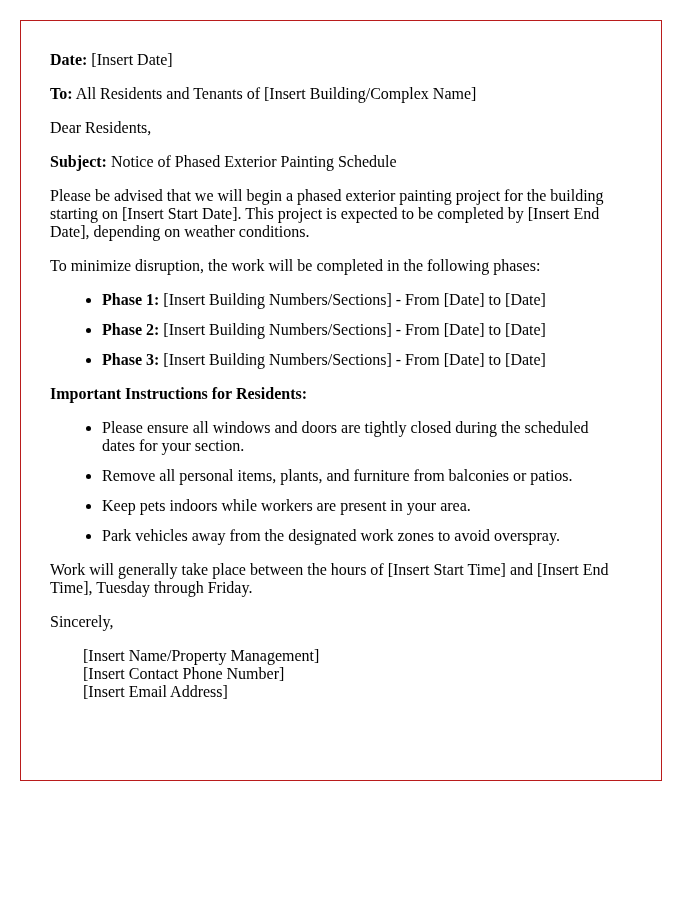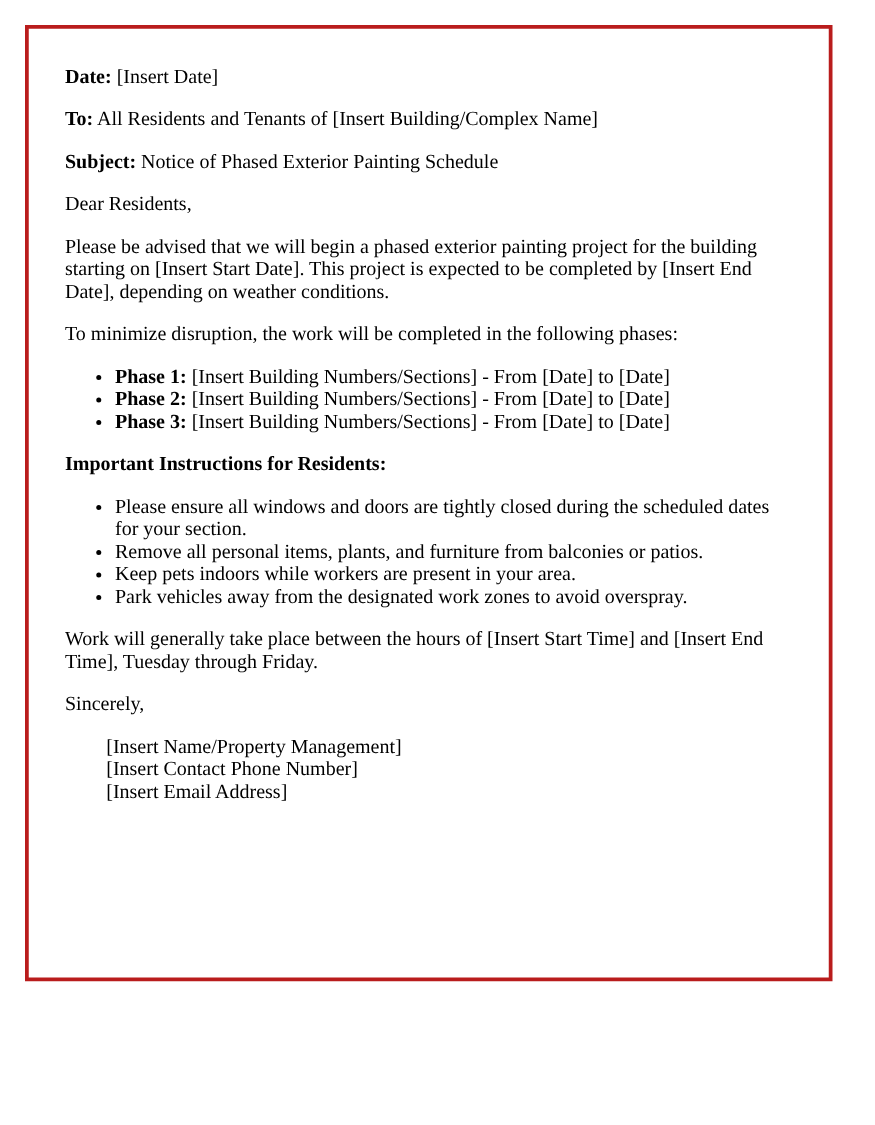--- a/index.html
+++ b/index.html
@@ -15,62 +15,62 @@
       color: #000000;
       font-size: 16px;
       line-height: 18px;
     }
     .letter {
       position: absolute;
       left: 20px;
       top: 20px;
       width: 640px;
       height: 759px;
-      border: 3px solid #b91c1c;
+      border: 1px solid #b91c1c;
       box-sizing: content-box;
       padding: 0;
     }
     .content {
       position: absolute;
       left: 29px;
       top: 30px;
       width: 585px;
     }
     p {
       margin: 0 0 16px 0;
     }
     ul {
       margin: 0 0 16px 0;
       padding-left: 40px;
     }
     li {
-      margin: 0;
+      margin: 12px;
       font-family: Liberation Serif, serif;
     }
     b {
       font-weight: bold;
     }
     .sig-line {
       display: block;
       margin-left: 33px;
     }
   </style>
 </head>
 <body>
 
 <div class="letter">
   <div class="content">
 
     <p><b>Date:</b><span> [Insert Date]</span></p>
 
     <p><b>To:</b><span> All Residents and Tenants of [Insert Building/Complex Name]</span></p>
 
+    <p>Dear Residents,</p>
+
     <p><b>Subject:</b><span> Notice of Phased Exterior Painting Schedule</span></p>
-
-    <p>Dear Residents,</p>
 
     <p>Please be advised that we will begin a phased exterior painting project for the building starting on [Insert Start Date]. This project is expected to be completed by [Insert End Date], depending on weather conditions.</p>
 
     <p>To minimize disruption, the work will be completed in the following phases:</p>
 
     <ul>
       <li><b>Phase 1:</b><span> [Insert Building Numbers/Sections] - From [Date] to [Date]</span></li>
       <li><b>Phase 2:</b><span> [Insert Building Numbers/Sections] - From [Date] to [Date]</span></li>
       <li><b>Phase 3:</b><span> [Insert Building Numbers/Sections] - From [Date] to [Date]</span></li>
     </ul>

